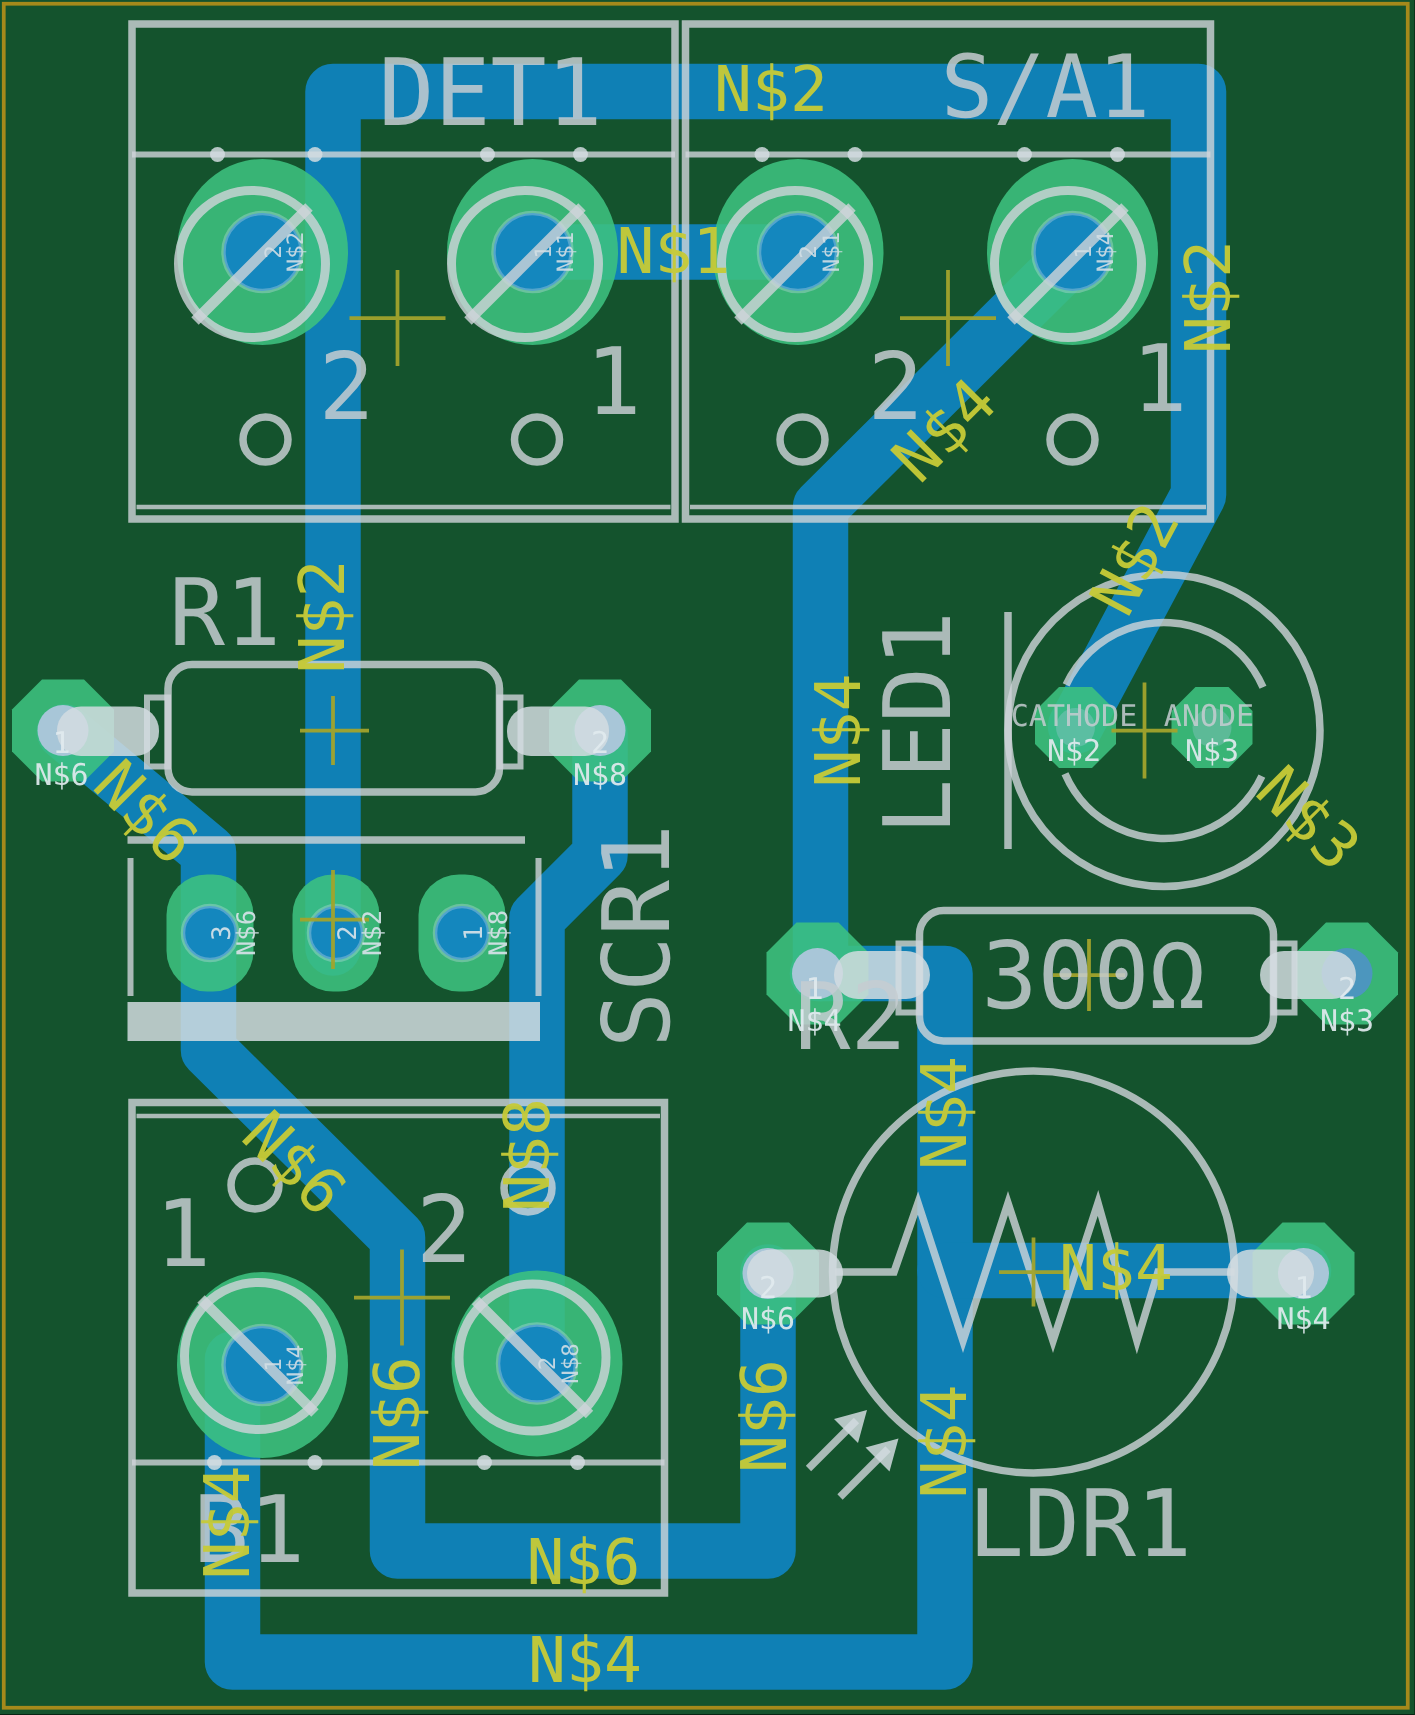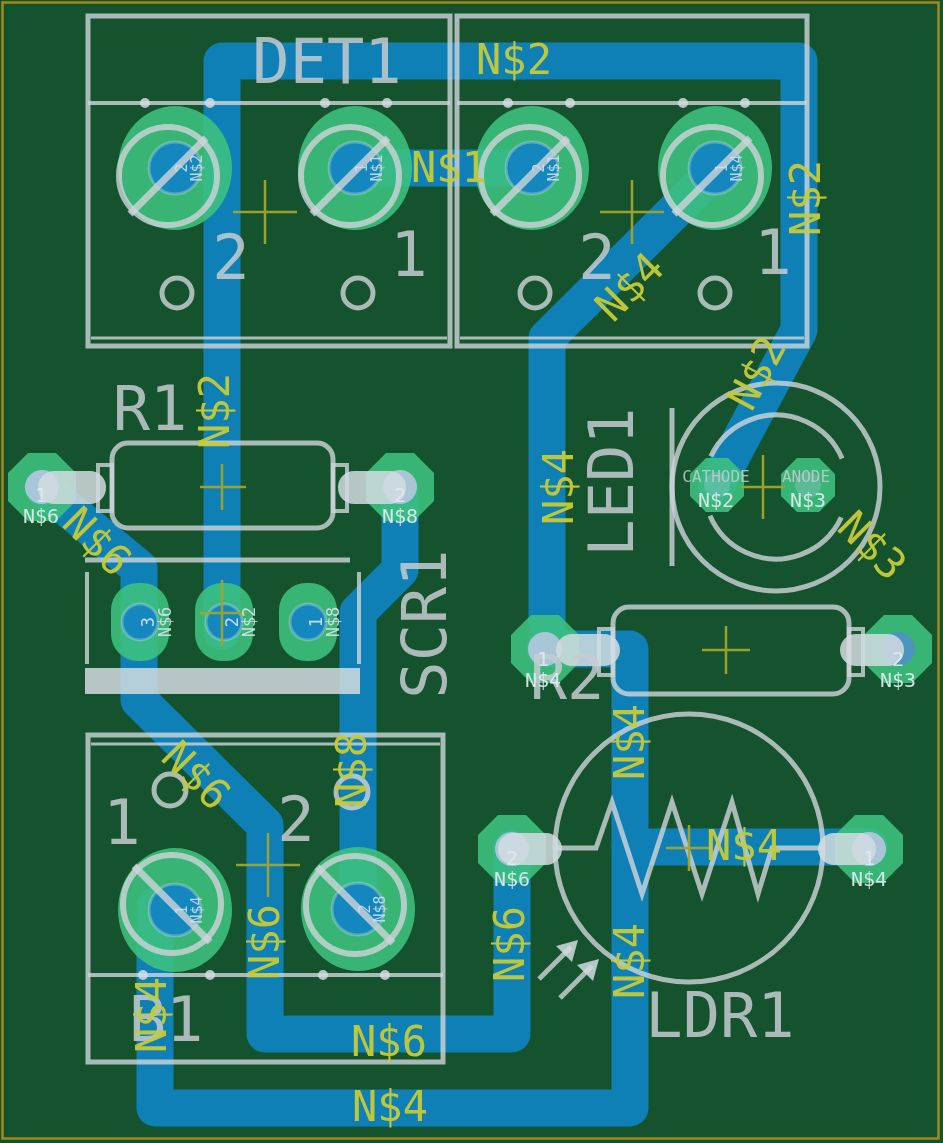--- a/index.html
+++ b/index.html
@@ -13,21 +13,21 @@
   .rm62{transform:translate(-50%,-50%) rotate(-62deg);}
   .silk{color:rgba(198,205,209,0.85);}
   .net{color:rgba(198,202,55,0.96);font-size:42px;}
   .nm{font-size:62px;}
   .padtxt{color:rgba(224,233,238,0.93);font-size:20px;}
   .padtxt div{line-height:21px;}
   .holetxt{color:rgba(210,222,228,0.9);font-size:15px;}
   .holetxt div{line-height:15px;}
   .scrtxt{color:rgba(215,226,232,0.92);font-size:17px;}
   .scrtxt div{line-height:17px;}
-  .small20{font-size:16px;}
+  .small20{font-size:20px;}
 </style>
 </head>
 <body>
 
 <div id="board">
 
 <svg id="gfx" width="943" height="1143" viewBox="0 0 943 1143">
 
   <g fill="none" stroke="#0F80B5" stroke-width="37" stroke-linecap="round" stroke-linejoin="round">
     <path d="M 222 632 L 222 61 L 799 61 L 799 330 L 717 484"></path>
@@ -192,24 +192,26 @@
     <path d="M 702 650 L 750 650 M 726 626 L 726 674"></path>
     <path d="M 741 487 L 785 487 M 763 455 L 763 519"></path>
     <path d="M 666 848 L 712 848 M 689 825 L 689 871"></path>
     <path d="M 200 613 L 246 613 M 222 580 L 222 646"></path>
   </g>
 
   <rect x="2.5" y="2.5" width="936" height="1136" fill="none" stroke="#A5891B" stroke-width="2.5"></rect>
 </svg>
 
 <div class="lb silk nm" style="left:327px;top:62px">DET1</div>
+<div class="lb silk" style="left:697px;top:58px;font-size:58px">S/A1</div>
 <div class="lb silk nm" style="left:150px;top:409px">R1</div>
 <div class="lb silk nm r90" style="left:425px;top:624px">SCR1</div>
 <div class="lb silk nm r90" style="left:612px;top:482px">LED1</div>
 <div class="lb silk nm" style="left:567px;top:678px">R2</div>
+<div class="lb silk nm" style="left:729px;top:651px">300Ω</div>
 <div class="lb silk nm" style="left:720px;top:1016px">LDR1</div>
 <div class="lb silk nm" style="left:166px;top:1020px">B1</div>
 
 <div class="lb silk nm" style="left:231px;top:258px">2</div>
 <div class="lb silk nm" style="left:409px;top:255px">1</div>
 <div class="lb silk nm" style="left:597px;top:258px">2</div>
 <div class="lb silk nm" style="left:773px;top:253px">1</div>
 <div class="lb silk nm" style="left:122px;top:823px">1</div>
 <div class="lb silk nm" style="left:296px;top:820px">2</div>
 

